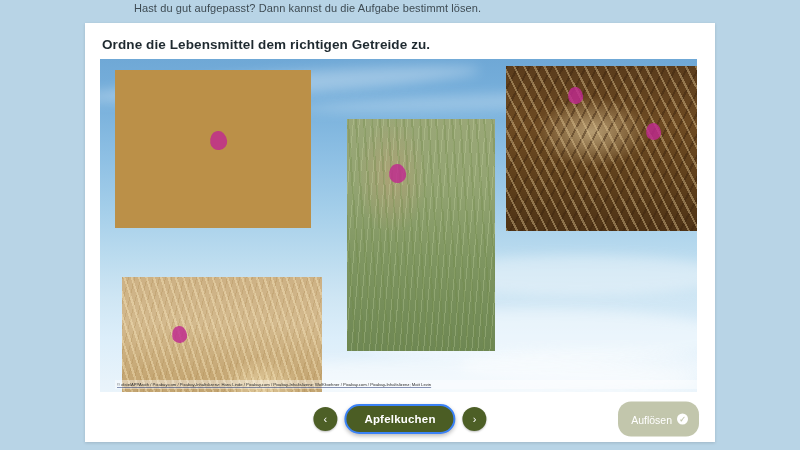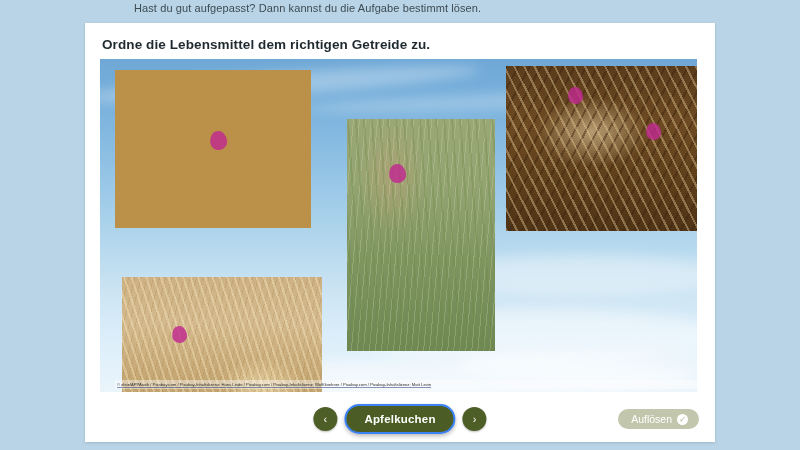--- a/index.html
+++ b/index.html
@@ -216,21 +216,21 @@
     border: 2px solid #3b82f6;
     box-shadow: 0 2px 4px rgba(0,0,0,.28);
     letter-spacing: .2px;
   }
 
   #solve-button {
     position: absolute;
     right: 16px;
     top: 50%;
     transform: translateY(-50%);
-    height: 20px;
+    height: 35px;
     padding: 0 11px 0 13px;
     border-radius: 13px;
     background: #c2c6ac;
     color: #ffffff;
     font-size: 10.5px;
     display: flex;
     align-items: center;
     gap: 5px;
     cursor: pointer;
     user-select: none;

